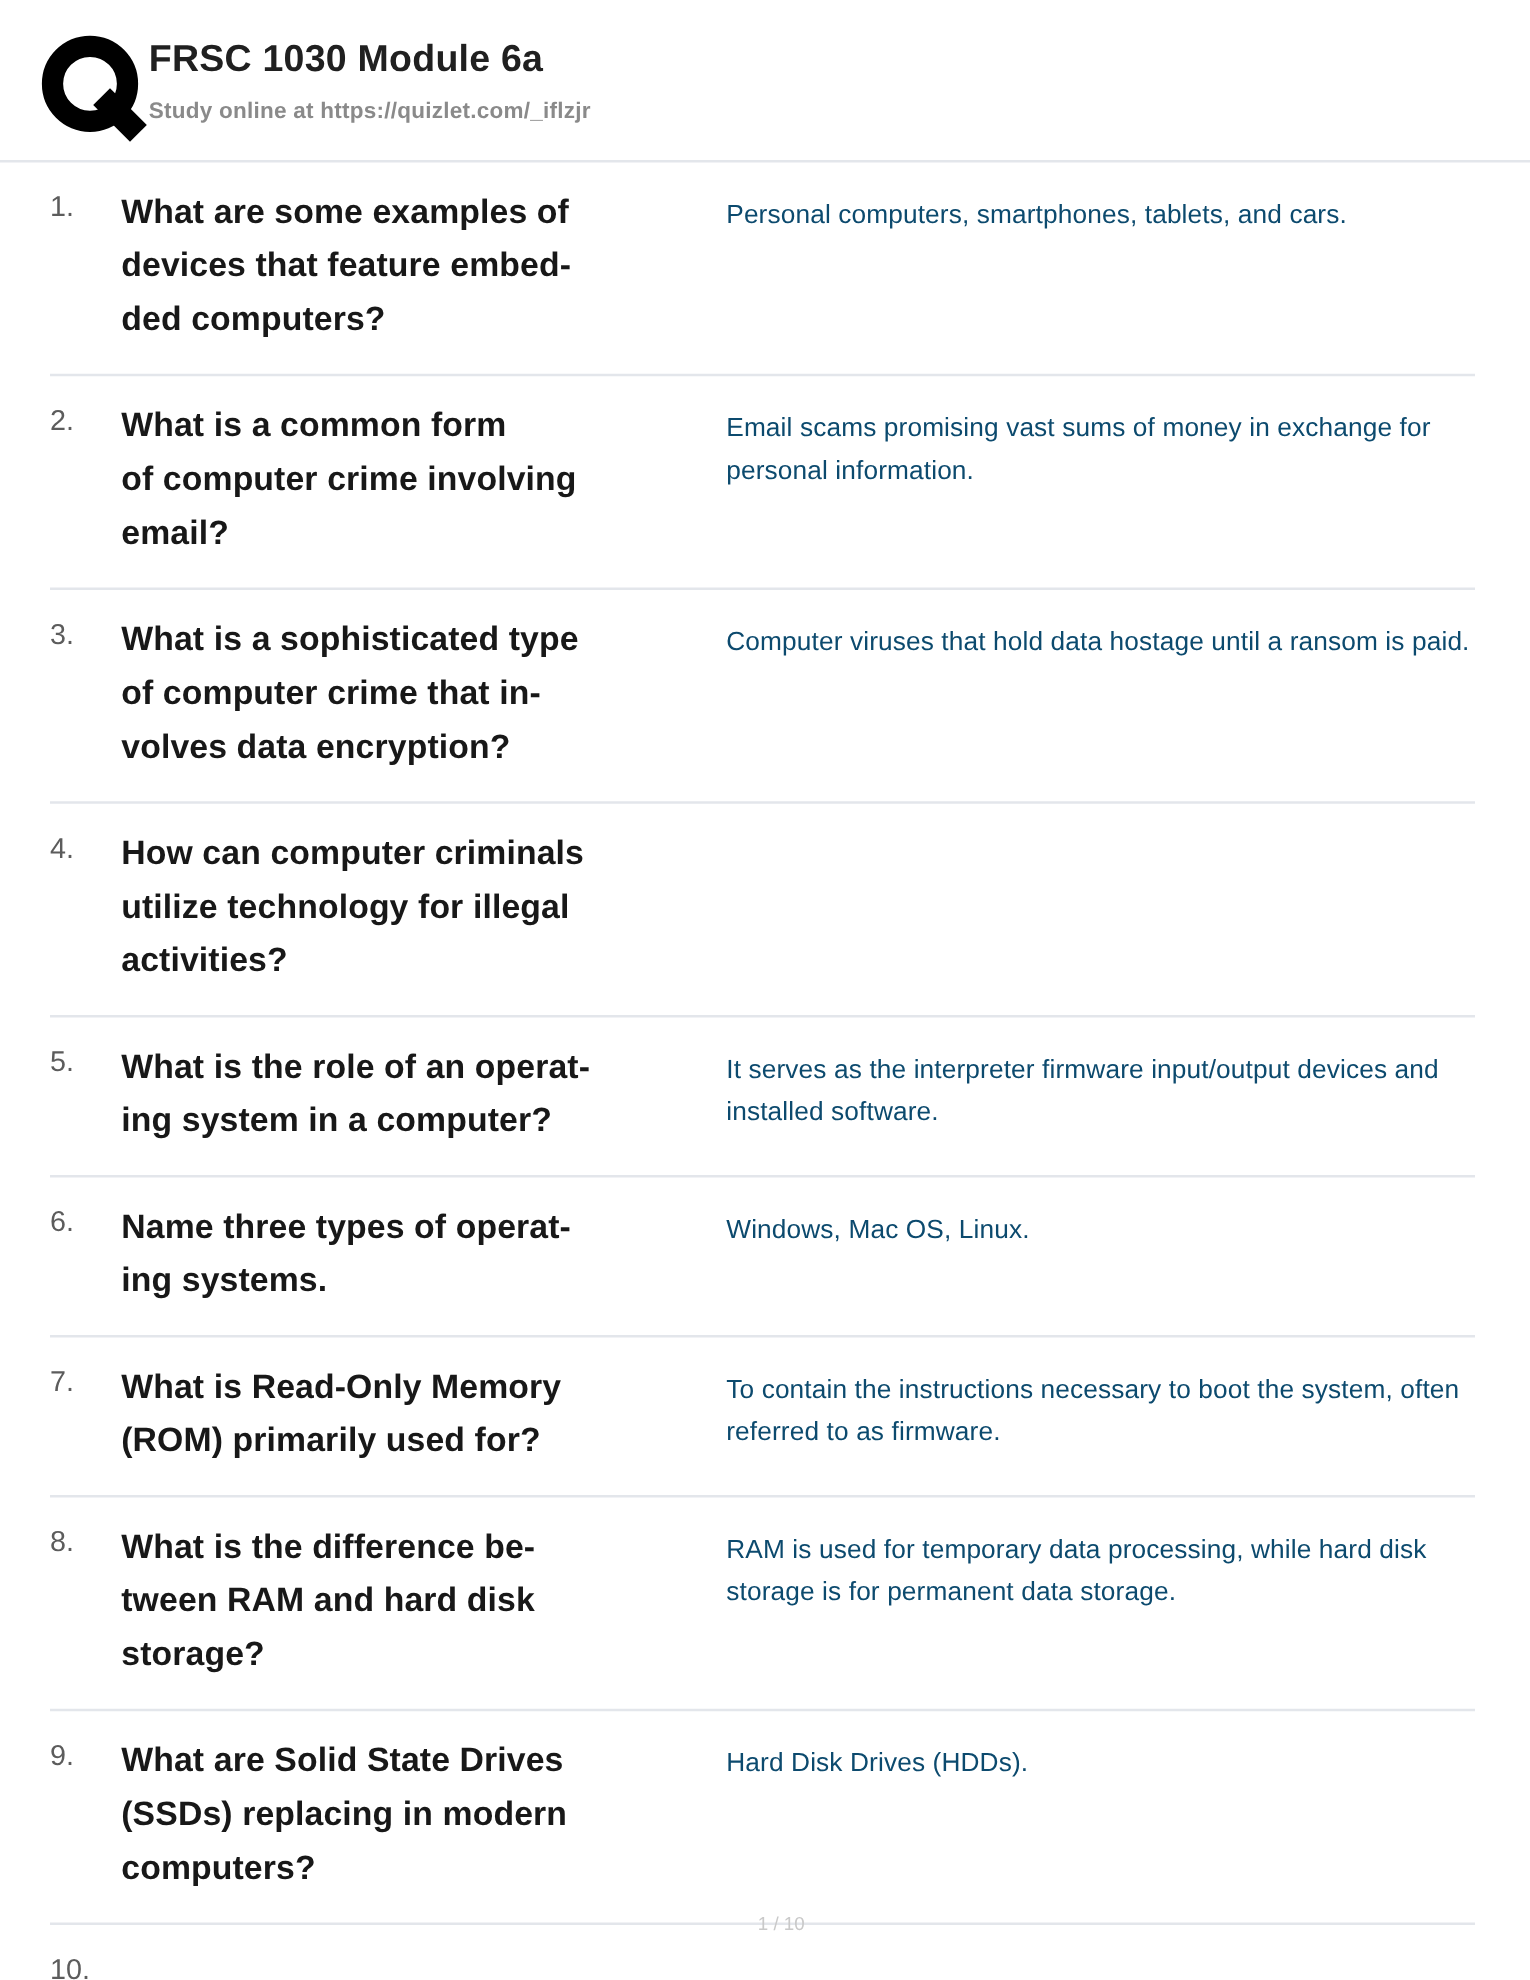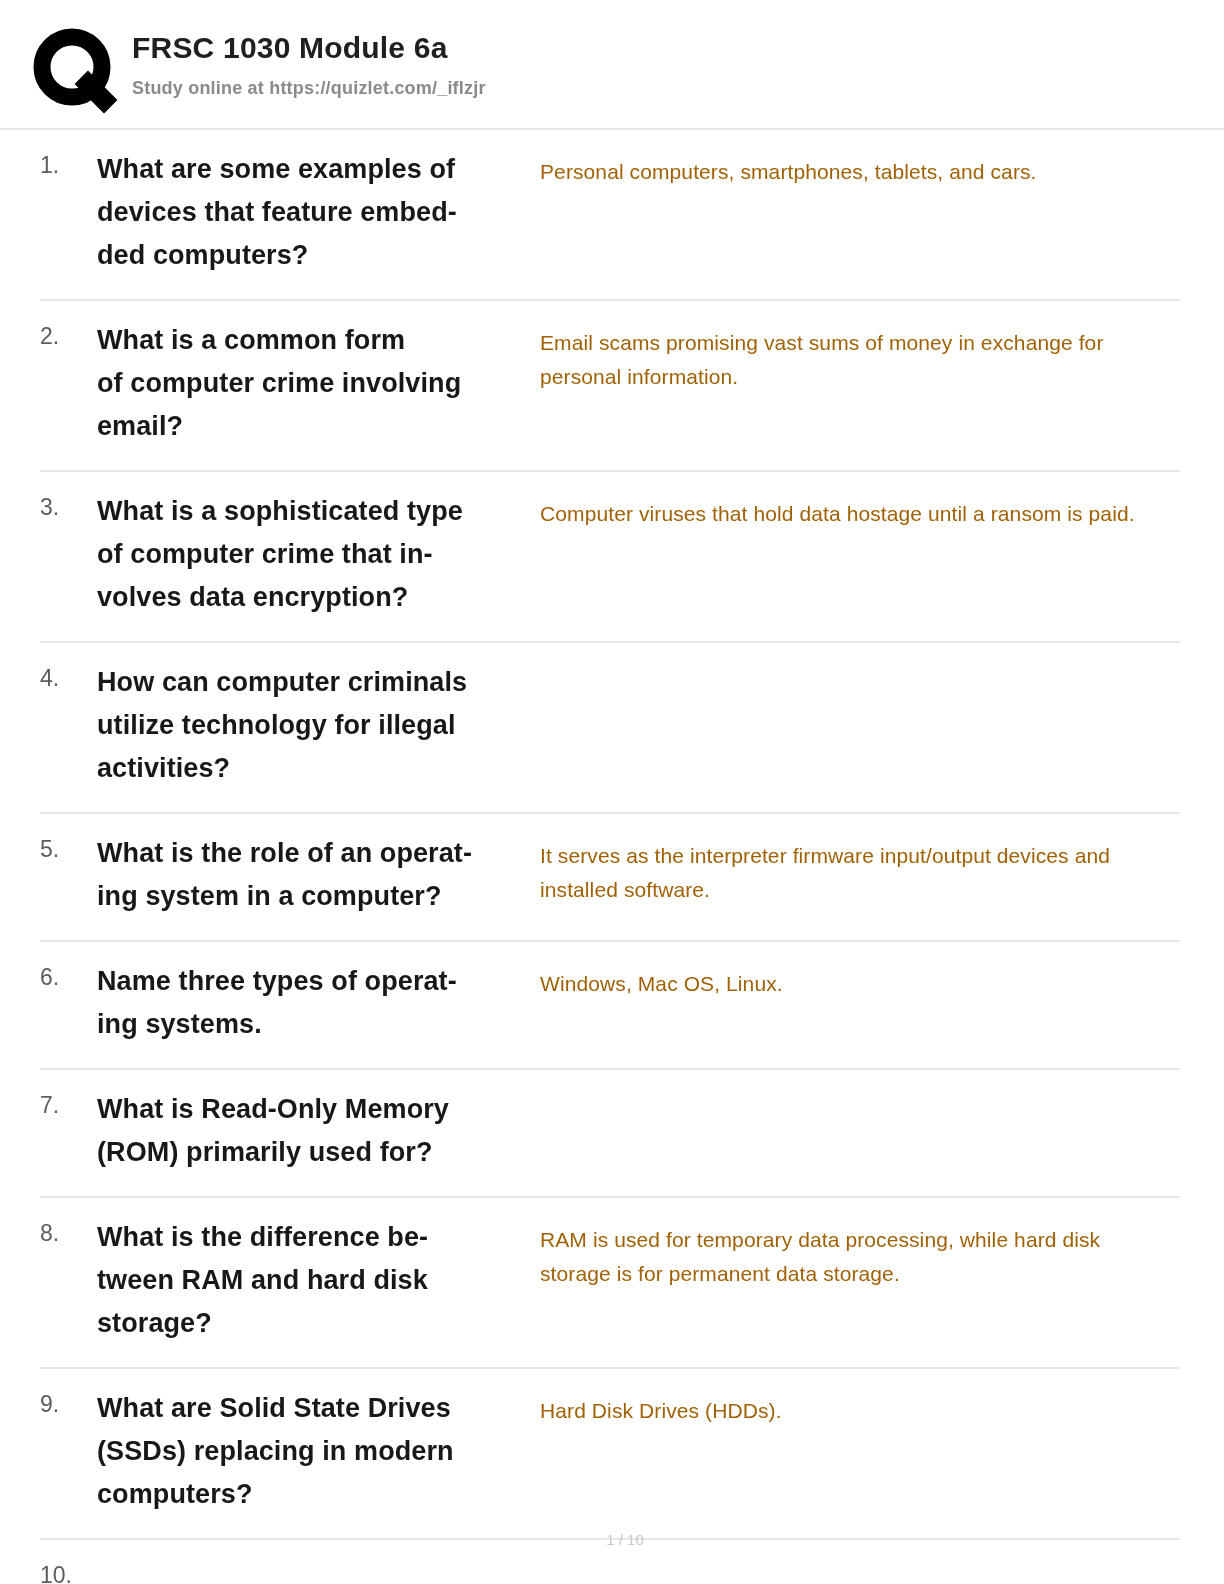--- a/index.html
+++ b/index.html
@@ -22,21 +22,21 @@
     align-items: flex-start;
     padding: 26px 44px 14px 30px;
     border-bottom: 2px solid #e3e6eb;
   }
   .logo {
     width: 88px;
     height: 88px;
     flex: 0 0 auto;
   }
   .header-text {
-    margin-left: 14px;
+    margin-left: 1px;
     padding-top: 2px;
   }
   .title {
     font-size: 30px;
     font-weight: bold;
     color: #202020;
     line-height: 40px;
     letter-spacing: 0.2px;
   }
   .subtitle {
@@ -73,25 +73,26 @@
     font-weight: bold;
     color: #181818;
     line-height: 43px;
     white-space: pre-line;
     letter-spacing: 0.1px;
   }
   .answer {
     flex: 1 1 auto;
     font-size: 21px;
     font-weight: normal;
-    color: #a16207;
+    color: #0c4a6e;
     line-height: 34px;
     white-space: pre-line;
     padding-top: 7px;
     letter-spacing: 0.1px;
+    margin-left: 41px;
   }
   
   .footer {
     position: absolute;
     left: 0;
     right: 0;
     bottom: 36px;
     text-align: center;
     font-size: 15px;
     color: #c9c9c9;
@@ -160,20 +161,22 @@
       <div class="num">6.</div>
       <div class="question">Name three types of operat-
 ing systems.</div>
       <div class="answer">Windows, Mac OS, Linux.</div>
     </div>
 
     <div class="row">
       <div class="num">7.</div>
       <div class="question">What is Read-Only Memory
 (ROM) primarily used for?</div>
+      <div class="answer">To contain the instructions necessary to boot the system, often
+referred to as firmware.</div>
     </div>
 
     <div class="row">
       <div class="num">8.</div>
       <div class="question">What is the difference be-
 tween RAM and hard disk
 storage?</div>
       <div class="answer">RAM is used for temporary data processing, while hard disk
 storage is for permanent data storage.</div>
     </div>

